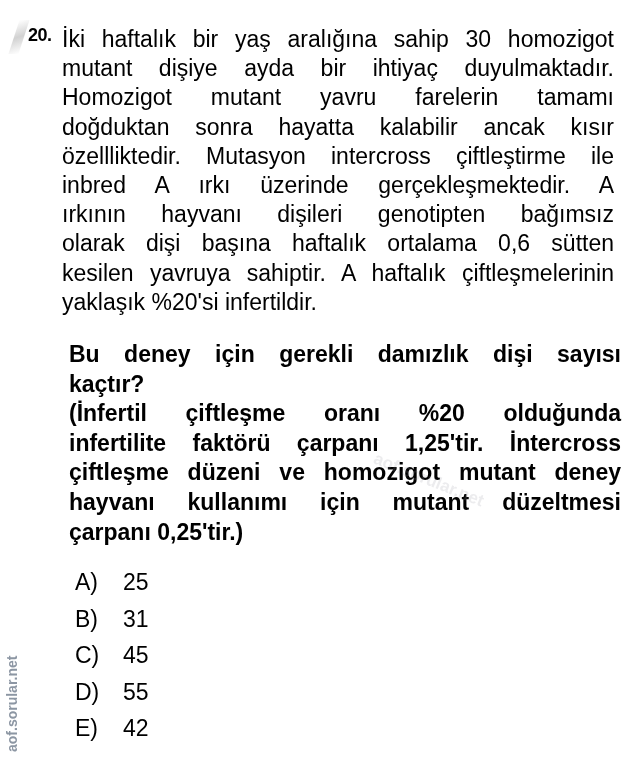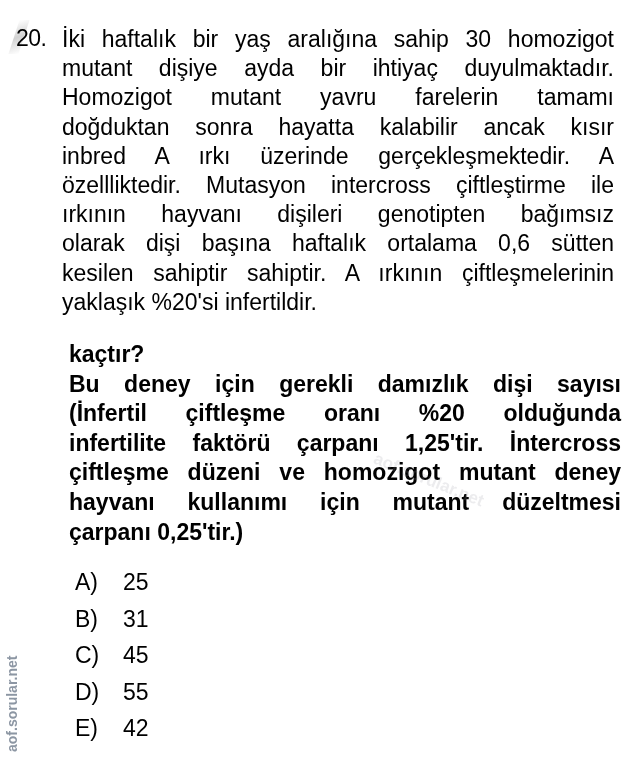--- a/index.html
+++ b/index.html
@@ -1,22 +1,22 @@
 <!DOCTYPE html>
 <html><head>
   <meta charset="utf-8">
   <style>
     html, body { margin: 0; padding: 0; background: #ffffff; }
     body {
       width: 644px; height: 759px; position: relative; overflow: hidden;
       font-family: "Liberation Sans", sans-serif; color: #000;
     }
     .qnum {
-      position: absolute; left: 16px; top: 25px;
-      font-size: 23px; font-weight: normal; letter-spacing: -0.5px;
+      position: absolute; left: 28px; top: 25px;
+      font-size: 18px; font-weight: bold; letter-spacing: -0.5px;
     }
     .qnum-mark {
       position: absolute; left: 14px; top: 20px; width: 10px; height: 34px;
       background: linear-gradient(160deg, rgba(190,190,190,0.0), rgba(190,190,190,0.7), rgba(200,200,200,0.0));
       transform: skewX(-18deg);
     }
     .stem {
       position: absolute; left: 62px; top: 25px; width: 552px;
       font-size: 23px; line-height: 29.2px; text-align: justify;
       text-align-last: left;
@@ -47,31 +47,31 @@
 <body>
 
 <div class="qnum-mark"></div>
 <div class="qnum">20.</div>
 
 <div class="stem">
   <span class="line">İki haftalık bir yaş aralığına sahip 30 homozigot</span>
   <span class="line">mutant dişiye ayda bir ihtiyaç duyulmaktadır.</span>
   <span class="line">Homozigot mutant yavru farelerin tamamı</span>
   <span class="line">doğduktan sonra hayatta kalabilir ancak kısır</span>
+  <span class="line">özellliktedir. Mutasyon intercross çiftleştirme ile</span>
   <span class="line">inbred A ırkı üzerinde gerçekleşmektedir. A</span>
-  <span class="line">özellliktedir. Mutasyon intercross çiftleştirme ile</span>
   <span class="line">ırkının hayvanı dişileri genotipten bağımsız</span>
   <span class="line">olarak dişi başına haftalık ortalama 0,6 sütten</span>
-  <span class="line">kesilen sahiptir sahiptir. A ırkının çiftleşmelerinin</span>
+  <span class="line">kesilen yavruya sahiptir. A haftalık çiftleşmelerinin</span>
   <span class="line last">yaklaşık %20'si infertildir.</span>
 </div>
 
 <div class="question">
+  <span class="line">Bu deney için gerekli damızlık dişi sayısı</span>
   <span class="line last">kaçtır?</span>
-  <span class="line">Bu deney için gerekli damızlık dişi sayısı</span>
   <span class="line">(İnfertil çiftleşme oranı %20 olduğunda</span>
   <span class="line">infertilite faktörü çarpanı 1,25'tir. İntercross</span>
   <span class="line">çiftleşme düzeni ve homozigot mutant deney</span>
   <span class="line">hayvanı kullanımı için mutant düzeltmesi</span>
   <span class="line last">çarpanı 0,25'tir.)</span>
 </div>
 
 <div class="watermark-diag">aof.sorular.net</div>
 
 <div class="options">

